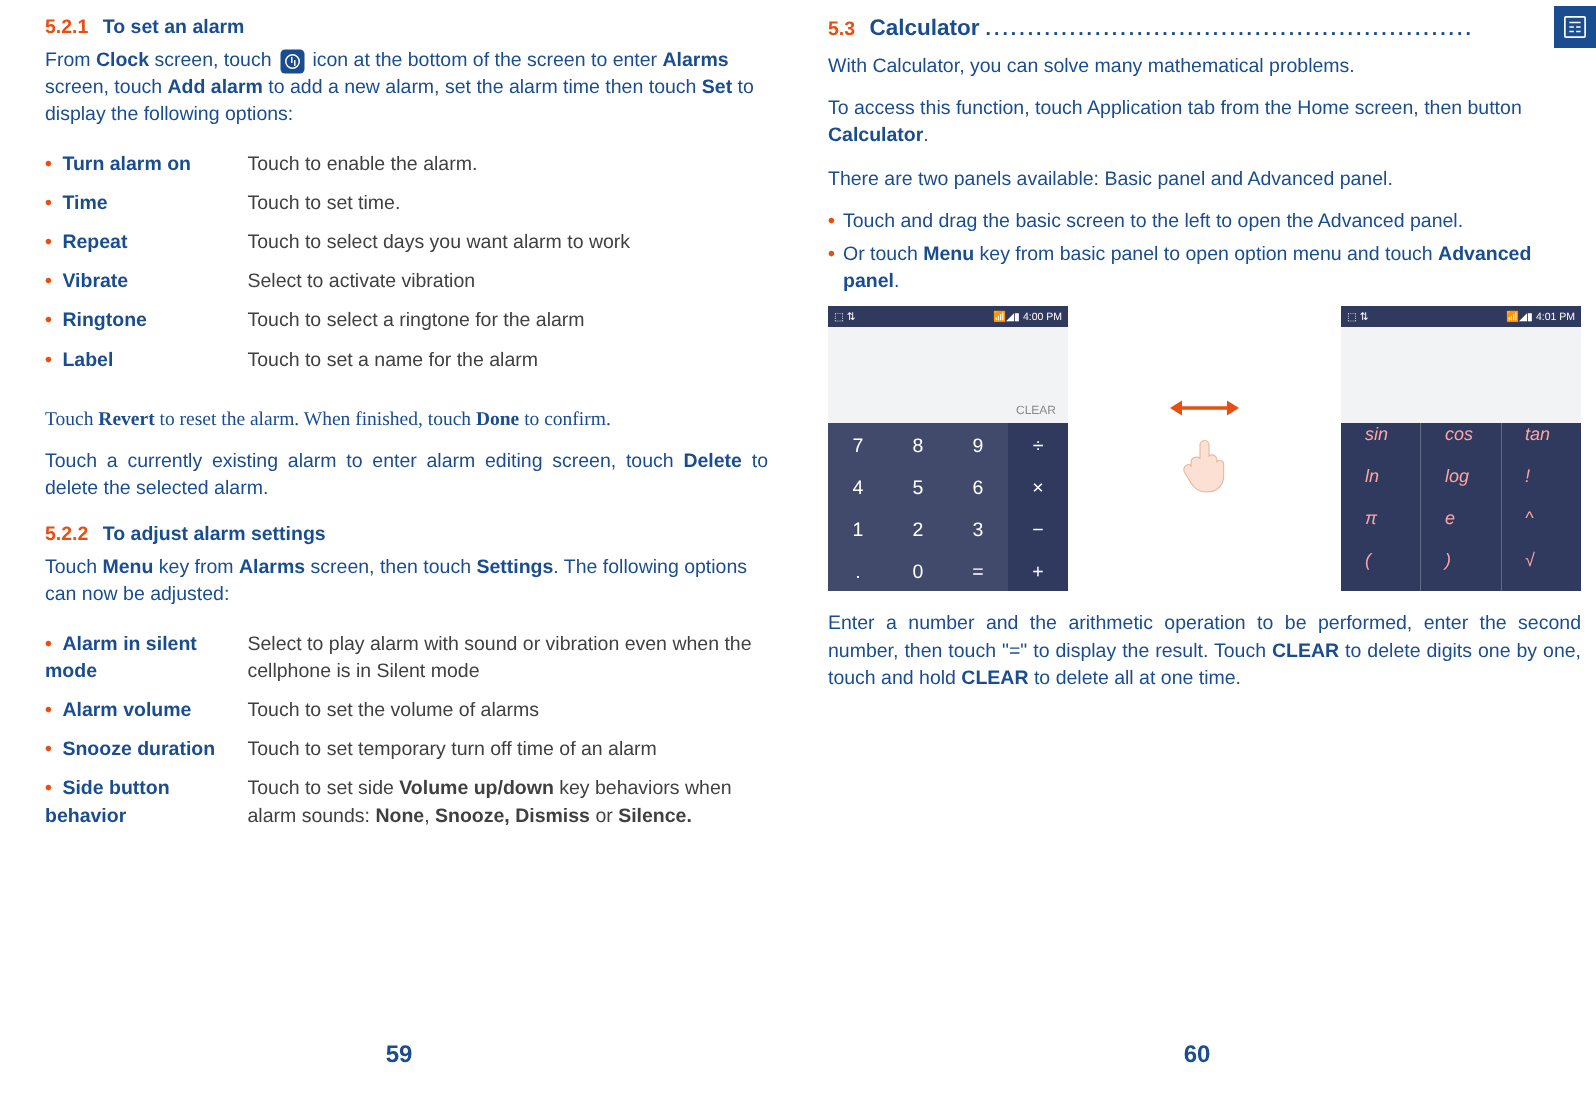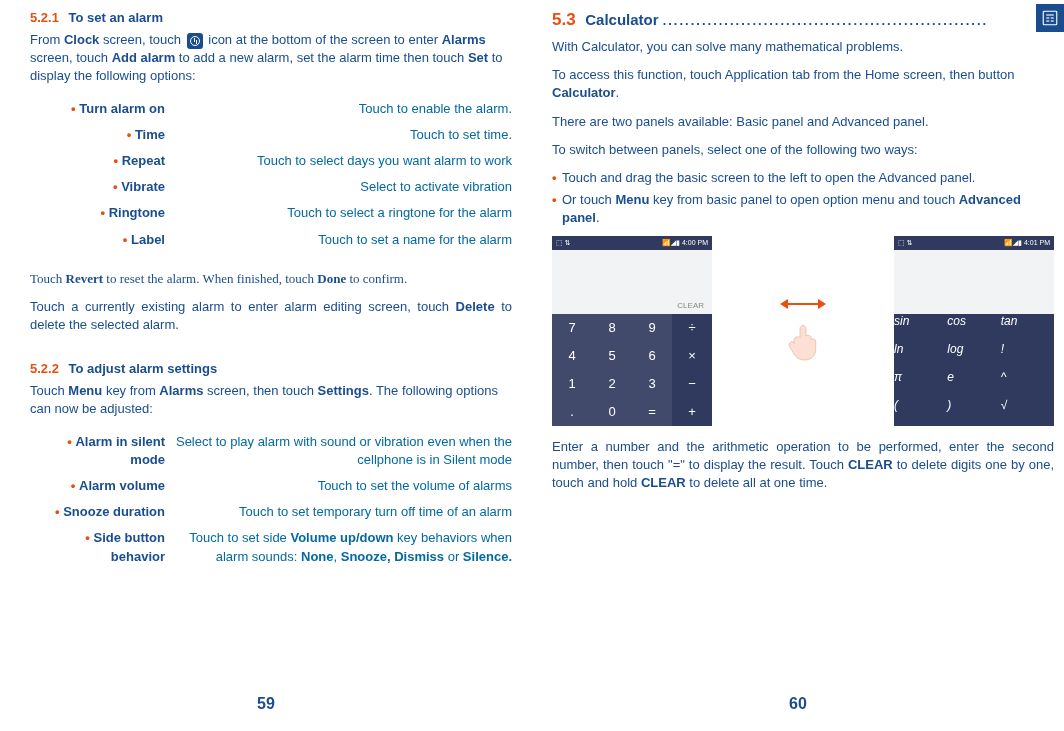--- a/index.html
+++ b/index.html
@@ -25,28 +25,28 @@
     box-sizing: border-box;
     position: relative;
   }
   .col-left { padding-right: 20px; }
   .col-right { padding-left: 20px; padding-right: 10px; }
   h3 { margin: 0 0 6px 0; font-weight: normal; font-size: 13px; }
   .secnum { color: #e84e0f; font-weight: bold; margin-right: 6px;}
   .sectitle { color: #1a4d8f; font-weight: bold; }
   p { margin: 0 0 10px 0; line-height: 1.4; }
   .bold { font-weight: bold; }
-  .subhead { margin-top:27px; margin-bottom:6px;}
+  .subhead { margin-top:14px; margin-bottom:6px;}
   .opt-table { display: table; width: 100%; border-collapse: collapse; }
-  .opt-row { display: table-row; text-align: right; }
+  .opt-row { display: table-row; }
   .opt-row > span { display: table-cell; padding: 4px 0; vertical-align: top; line-height:1.4;}
   .opt-label { width: 135px; color:#1a4d8f;}
   .opt-bullet { color:#e84e0f; font-weight:bold; display:inline-block; width:8px;}
   .opt-name { font-weight: bold; }
-  .opt-desc { color:#0369a1;}
+  .opt-desc { color:#404040;}
   .icon-clock {
     display:inline-block; width:16px; height:16px;
     background:#1a4d8f; border-radius:3px; vertical-align:middle;
     position:relative; margin:0 2px;
   }
   .icon-clock::after{
     content:""; position:absolute; left:3px; top:3px; width:8px; height:8px;
     border:1.5px solid #fff; border-radius:50%;
   }
   .icon-clock::before{
@@ -73,21 +73,21 @@
   .phone { width:160px; }
   .statusbar { height:14px; background:#2f3a5e; display:flex; justify-content:space-between; align-items:center; padding:0 4px; font-size:7px; color:#fff;}
   .statusbar .right { display:flex; gap:2px; align-items:center;}
   .calc-display { height:64px; background:#f2f3f4; display:flex; align-items:flex-end; justify-content:flex-end; padding:4px 8px; font-size:8px; color:#888; box-sizing:border-box;}
   .calc-grid { display:grid; grid-template-columns: repeat(4, 1fr); }
   .calc-grid .k { height:28px; display:flex; align-items:center; justify-content:center; font-size:13px; color:#fff;}
   .k.num { background:#414a6b; }
   .k.op  { background:#2f3a5e; }
   .phone-adv .calc-display { background:#f2f3f4; }
   .adv-grid { display:grid; grid-template-columns: repeat(3,1fr);}
-  .adv-grid .k { height:28px; background:#2f3a5e; color:#ffffff; font-size:12px; font-style:italic;}
+  .adv-grid .k { height:28px; background:#2f3a5e; color:#fca5a5; font-size:12px; font-style:italic;padding-left:16px;}
   .swipe { flex:1; display:flex; flex-direction:column; align-items:center; gap:6px;}
   .arrows { display:flex; gap:30px; }
   .arrow-l, .arrow-r {
     width:0; height:0; border-top:5px solid transparent; border-bottom:5px solid transparent;
     position:relative;
   }
   .arrow-l { border-right:8px solid #e84e0f;}
   .arrow-l::after{content:""; position:absolute; left:8px; top:-1px; width:34px; height:2px; background:#e84e0f;}
   .arrow-r { border-left:8px solid #e84e0f;}
   .arrow-r::after{content:""; position:absolute; right:8px; top:-1px; width:34px; height:2px; background:#e84e0f;}
@@ -178,32 +178,31 @@
           <rect x="3" y="3" width="18" height="18" rx="1" stroke="#fff" stroke-width="1.5"></rect>
           <line x1="7" y1="8" x2="17" y2="8" stroke="#fff" stroke-width="1.5"></line>
           <line x1="7" y1="12" x2="11" y2="12" stroke="#fff" stroke-width="1.5"></line>
           <line x1="13" y1="12" x2="17" y2="12" stroke="#fff" stroke-width="1.5"></line>
           <line x1="7" y1="16" x2="11" y2="16" stroke="#fff" stroke-width="1.5"></line>
           <line x1="13" y1="16" x2="17" y2="16" stroke="#fff" stroke-width="1.5"></line>
         </svg>
     </div>
     <div class="sec53-row">
       <h3 class="sec53-title" style="margin:0;">
-        <span class="secnum" style="font-size:17px;">5.3</span>
+        <span class="secnum" style="font-size:13px;">5.3</span>
         <span class="sectitle" style="font-size:15px;">Calculator</span>
       </h3>
       <span class="sec53-dots">..........................................................</span>
     </div>
 
     <p style="margin-top:8px;">With Calculator, you can solve many mathematical problems.</p>
     <p>
       <span>To access this function, touch Application tab from the Home screen, then button </span><span class="bold">Calculator</span><span>.</span>
     </p>
     <p>There are two panels available: Basic panel and Advanced panel.</p>
-    <p>To switch between panels, select one of the following two ways:</p>
     <div class="bullet-line">
       <span class="dot">•</span>
       <span class="txt">Touch and drag the basic screen to the left to open the Advanced panel.</span>
     </div>
     <div class="bullet-line">
       <span class="dot">•</span>
       <span class="txt">
         <span>Or touch </span><span class="bold">Menu</span><span> key from basic panel to open option menu and touch </span><span class="bold">Advanced panel</span><span>.</span>
       </span>
     </div>

